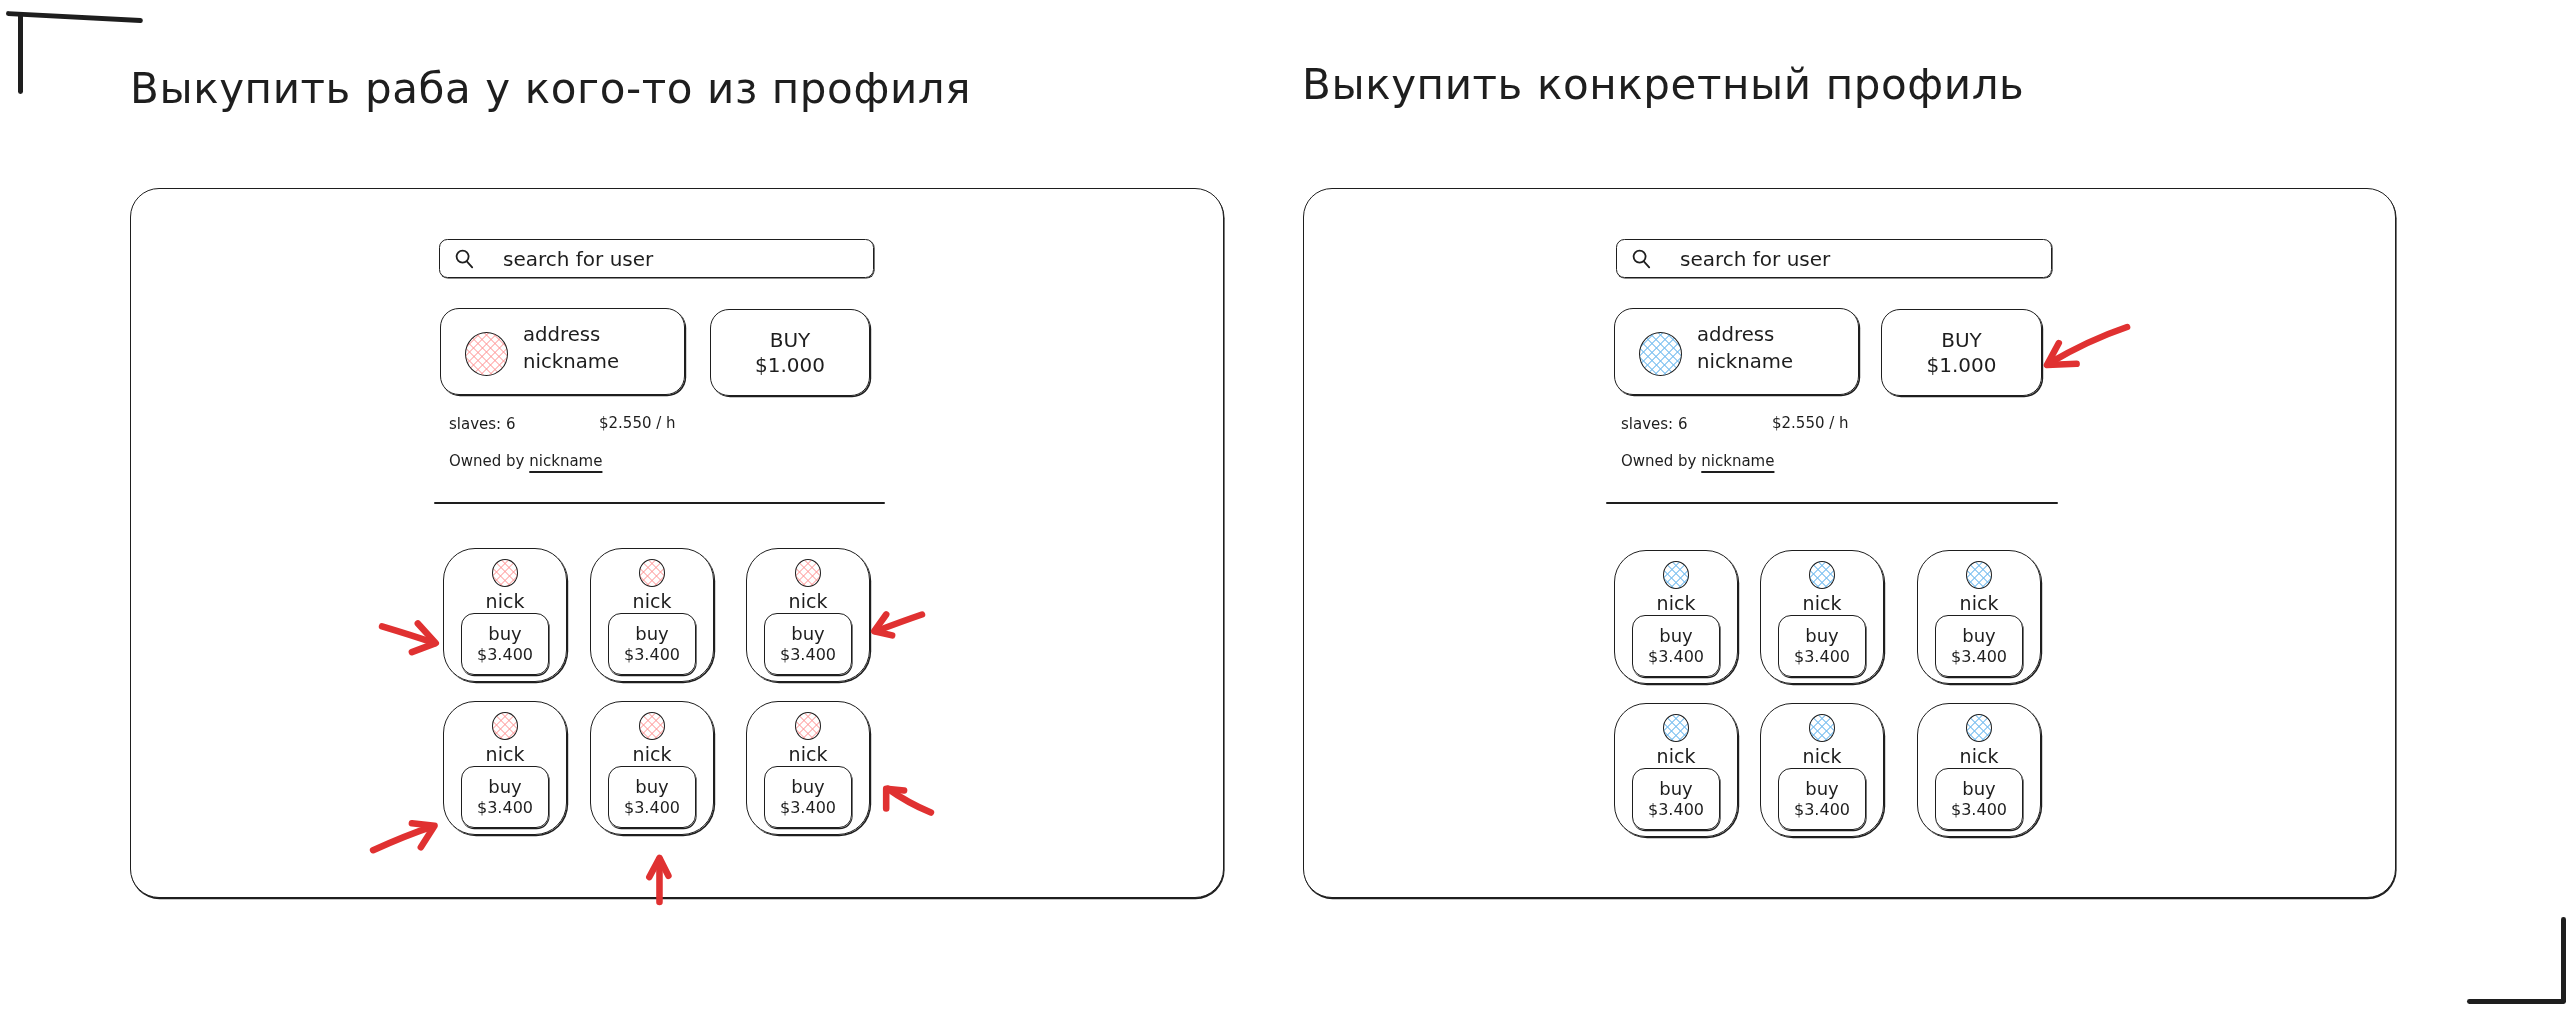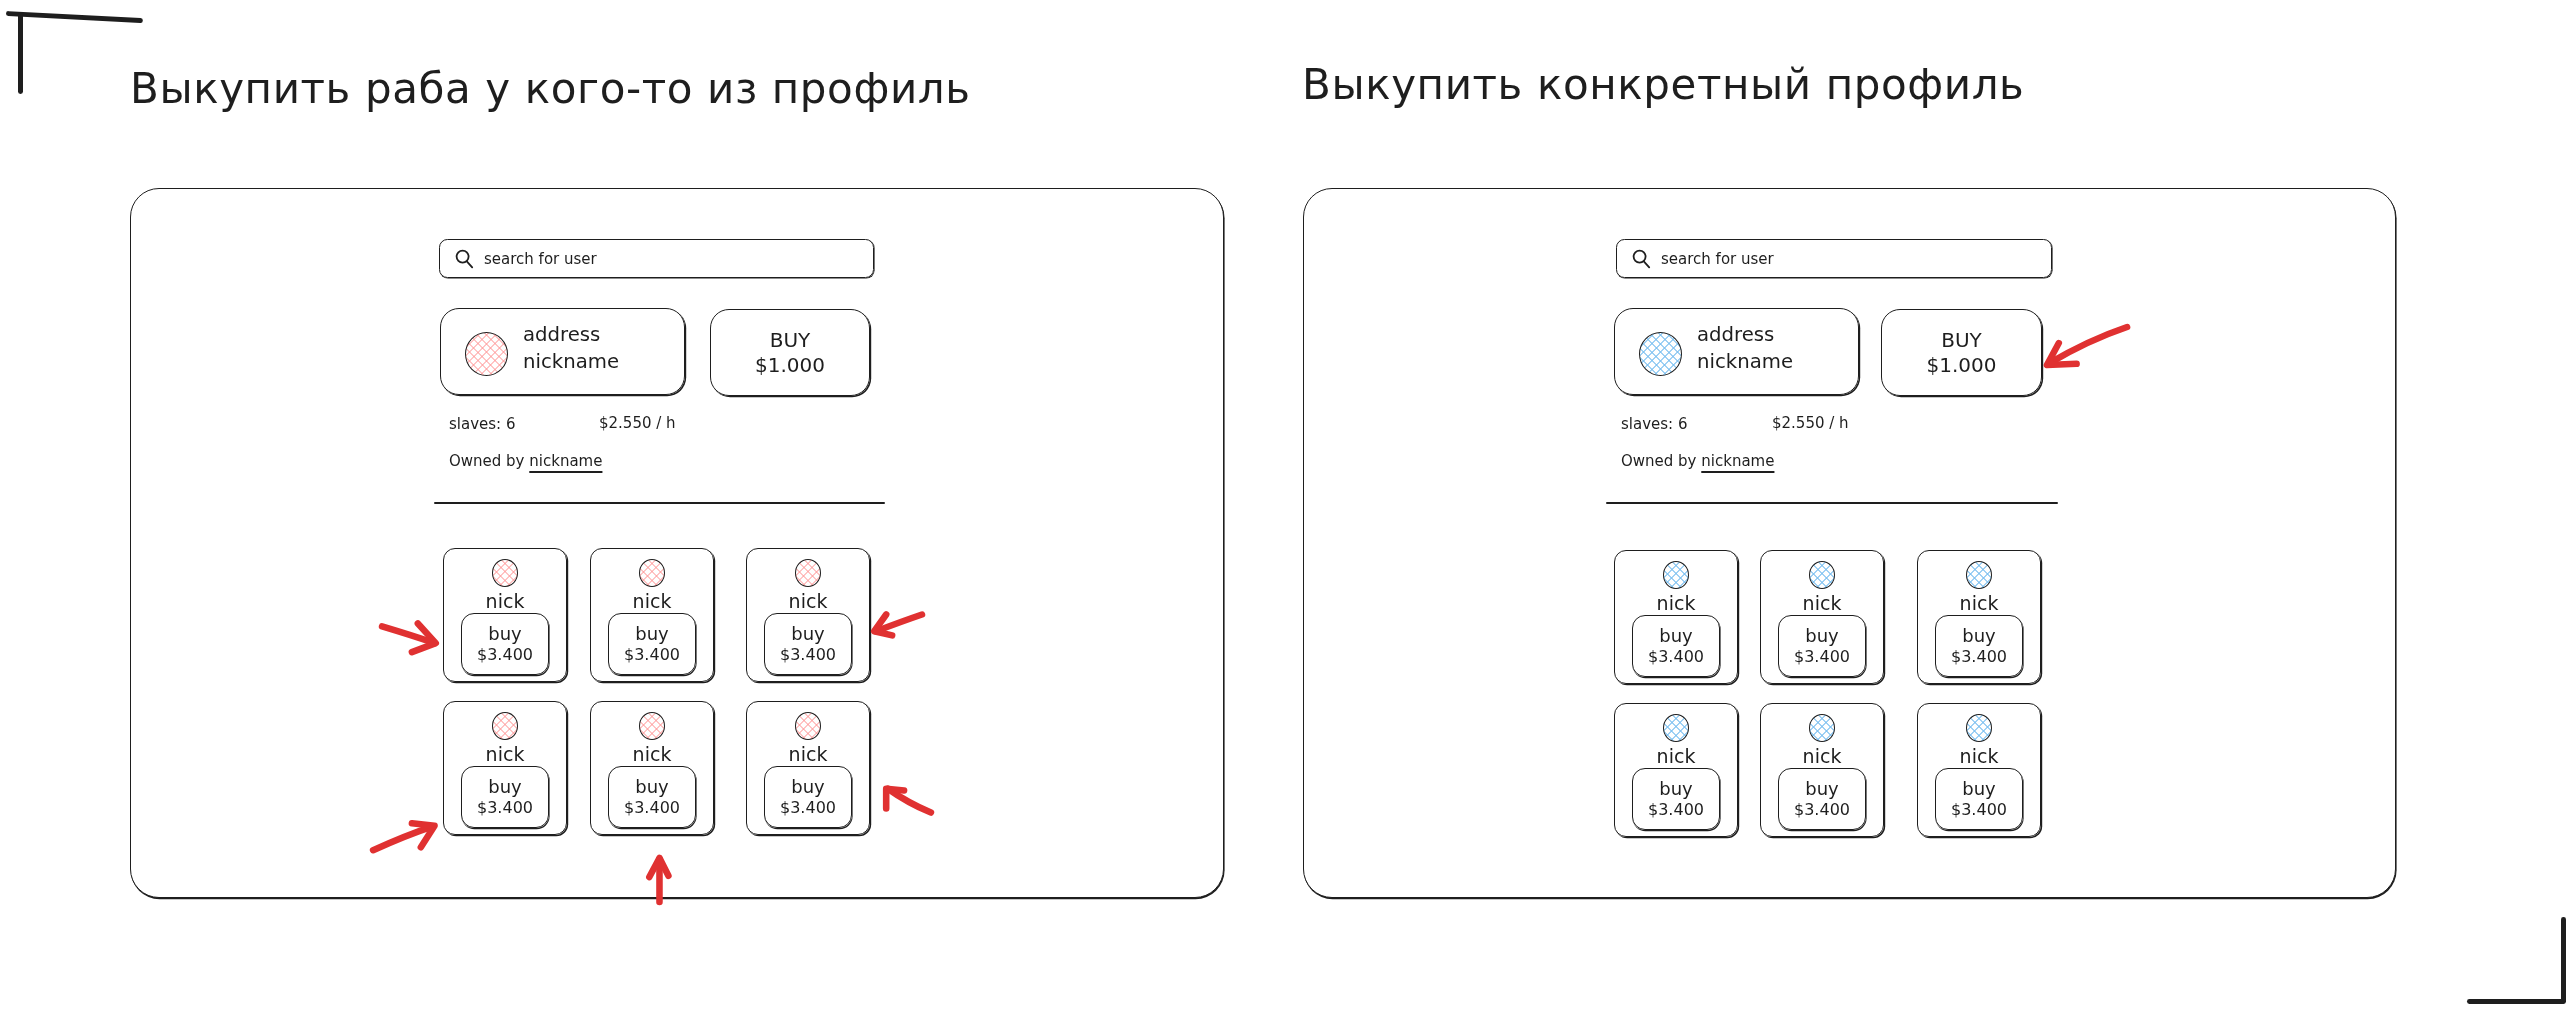--- a/index.html
+++ b/index.html
@@ -6,54 +6,54 @@
   body { width:2576px; height:1019px; position:relative; overflow:hidden;
          font-family:"DejaVu Sans", sans-serif; color:#1e1e1e; }
   .corner { position:absolute; background:#1e1e1e; border-radius:2.4px; }
   .title { position:absolute; font-size:42px; font-weight:normal; letter-spacing:0.6px;
            font-family:"DejaVu Sans", sans-serif; white-space:nowrap; }
   .panel { position:absolute; border:1.8px solid #1e1e1e; border-radius:29px;
            box-shadow: 0.6px 1.2px 0 0 #1e1e1e; background:#fff; }
   .search { position:absolute; border:1.8px solid #1e1e1e; border-radius:8.4px;
             box-shadow:0.6px 0.6px 0 #1e1e1e; display:flex; align-items:center; }
   .search .icon { width:24px; height:24px; margin-left:13px; position:relative; }
-  .search .ph { font-size:15px; margin-left:7px; color:#1e1e1e; }
+  .search .ph { font-size:20px; margin-left:26px; color:#1e1e1e; }
   .profile { position:absolute; border:1.8px solid #1e1e1e; border-radius:19px;
              box-shadow:1.2px 1.2px 0 #1e1e1e; }
   .avatar { position:absolute; border:1.8px solid #1e1e1e; border-radius:50%; }
   .hatch-red { background: repeating-linear-gradient(45deg, rgba(255,150,150,0.55) 0 1.2px, transparent 1.2px 6px),
                            repeating-linear-gradient(-45deg, rgba(255,150,150,0.55) 0 1.2px, transparent 1.2px 6px), #fff; }
   .hatch-blue { background: repeating-linear-gradient(45deg, rgba(120,190,240,0.7) 0 1.2px, transparent 1.2px 6px),
                             repeating-linear-gradient(-45deg, rgba(120,190,240,0.7) 0 1.2px, transparent 1.2px 6px), #fff; }
   .ptext { position:absolute; font-size:19.7px; line-height:27.4px; }
   .buy-big { position:absolute; border:1.8px solid #1e1e1e; border-radius:19px;
              box-shadow:1.2px 1.2px 0 #1e1e1e; display:flex; flex-direction:column;
              justify-content:center; align-items:center; font-size:20px; line-height:25px; cursor:pointer; }
   .stat { position:absolute; font-size:15px; white-space:nowrap; }
   .owned-link { text-decoration:underline; text-decoration-thickness:1.8px; text-underline-offset:4.8px; cursor:pointer; }
   .divider { position:absolute; height:2.4px; background:#1e1e1e; border-radius:1.2px; }
-  .card { position:absolute; width:122px; height:132px; border:1.8px solid #1e1e1e; border-radius:12px;
+  .card { position:absolute; width:122px; height:132px; border:1.8px solid #1e1e1e; border-radius:32px;
           box-shadow:1.2px 1.2px 0 #1e1e1e; }
   .card .cav { position:absolute; left:48px; top:10px; width:24px; height:26px; border:1.8px solid #1e1e1e; border-radius:50%; }
   .card .cnick { position:absolute; left:0; right:0; top:41px; text-align:center; font-size:19px; }
   .card .cbuy { position:absolute; left:16.7px; right:16.7px; top:64px; height:60px; border:1.8px solid #1e1e1e;
                 border-radius:13px; box-shadow:0.6px 1.2px 0 #1e1e1e; display:flex; flex-direction:column;
                 align-items:center; justify-content:center; font-size:18px; line-height:21.5px; cursor:pointer; }
   .card .cbuy .price { font-size:16px; }
   .arrow { position:absolute; overflow:visible; }
 </style>
 </head>
 <body>
 
 <div class="corner" style="left:6px;top:10.7px;width:137px;height:5.4px;transform:rotate(3deg);transform-origin:left;"></div>
 <div class="corner" style="left:18px;top:13px;width:4.8px;height:81px;"></div>
 <div class="corner" style="left:2467px;top:999px;width:98px;height:5.4px;"></div>
 <div class="corner" style="left:2561px;top:917px;width:4.8px;height:87px;"></div>
 
-<div class="title" style="left:130px;top:64px;">Выкупить раба у кого-то из профиль</div>
+<div class="title" style="left:130px;top:64px;">Выкупить раба у кого-то из профиля</div>
 
 <div class="panel" style="left:130px;top:188px;width:1092px;height:708px;"></div>
 
 <div class="search" style="left:439px;top:239px;width:433px;height:37px;">
   <span class="icon">
     <svg width="24" height="24" viewBox="0 0 40 40">
         <circle cx="16" cy="16" r="10" fill="none" stroke="#1e1e1e" stroke-width="3"></circle>
         <line x1="23" y1="24" x2="32" y2="34" stroke="#1e1e1e" stroke-width="3" stroke-linecap="round"></line>
       </svg>
   </span>

